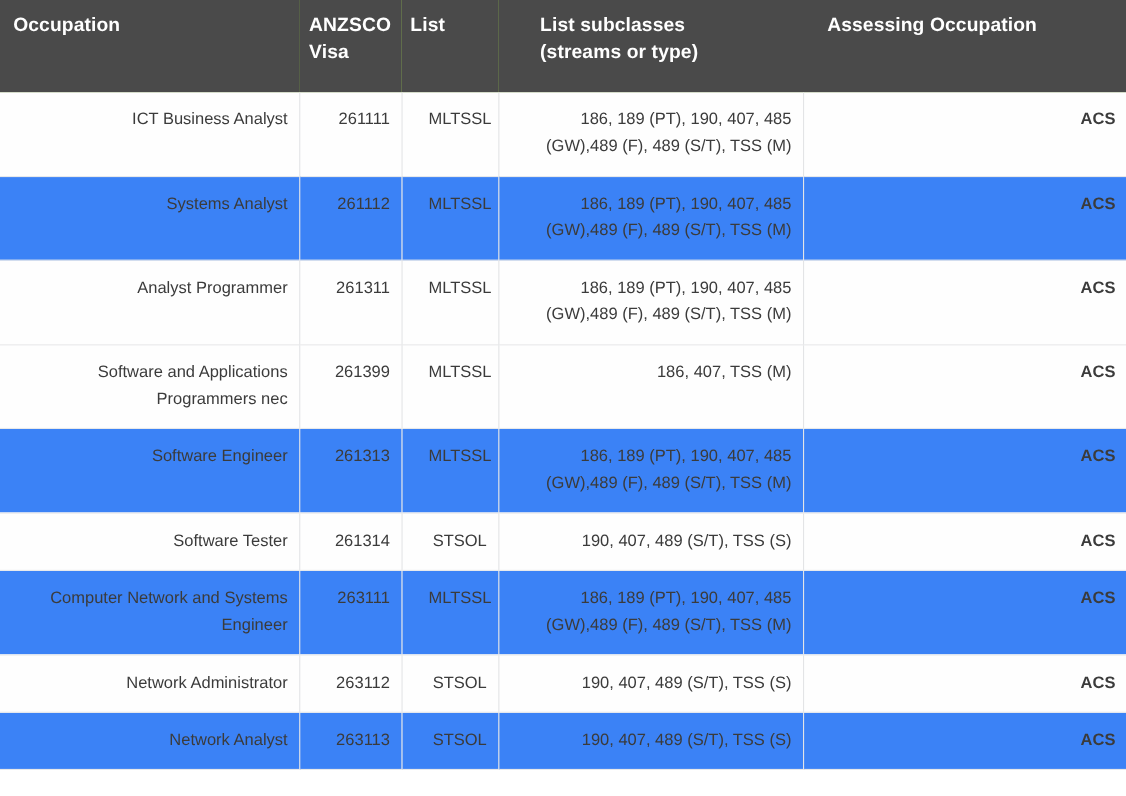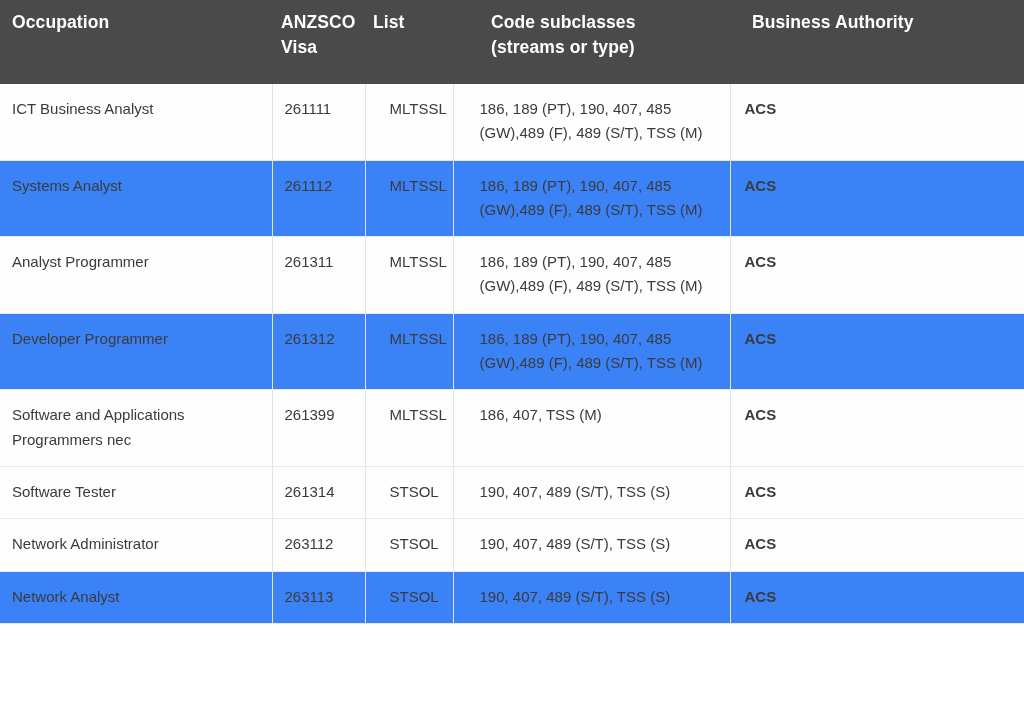--- a/index.html
+++ b/index.html
@@ -80,21 +80,21 @@
     background: #fefefe;
   }
 
   td.cell-occupation { padding-left: 12px; }
   td.cell-code       { padding-left: 12px; margin-top: 32px; }
   td.cell-list       { padding-left: 24px; }
   td.cell-visa       { padding-left: 26px; }
   td.cell-authority  { padding-left: 14px; }
 
   
-  tbody tr > td { height: auto; }
+  tbody tr > td { height: auto; text-align: right; }
 </style>
 </head>
 <body>
 
 <div id="table-root">
 
   <table class="skills-table">
     <colgroup>
       <col class="c-occupation">
       <col class="c-code">
@@ -109,25 +109,25 @@
           <span>Occupation</span>
         </th>
         <th class="th-code">
           <span>ANZSCO</span><br>
           <span>Visa</span>
         </th>
         <th class="th-list">
           <span>List</span>
         </th>
         <th class="th-visa">
-          <span>Code subclasses</span><br>
+          <span>List subclasses</span><br>
           <span>(streams or type)</span>
         </th>
         <th class="th-authority">
-          <span>Business Authority</span>
+          <span>Assessing Occupation</span>
         </th>
       </tr>
     </thead>
 
     <tbody id="table-body">
         <tr class="row-odd">
           <td class="cell-occupation">ICT Business Analyst</td>
           <td class="cell-code">261111</td>
           <td class="cell-list">MLTSSL</td>
           <td class="cell-visa">186, 189 (PT), 190, 407, 485 (GW),489 (F), 489 (S/T), TSS (M)</td>
@@ -140,39 +140,46 @@
           <td class="cell-visa">186, 189 (PT), 190, 407, 485 (GW),489 (F), 489 (S/T), TSS (M)</td>
           <td class="cell-authority">ACS</td>
         </tr>
         <tr class="row-odd">
           <td class="cell-occupation">Analyst Programmer</td>
           <td class="cell-code">261311</td>
           <td class="cell-list">MLTSSL</td>
           <td class="cell-visa">186, 189 (PT), 190, 407, 485 (GW),489 (F), 489 (S/T), TSS (M)</td>
           <td class="cell-authority">ACS</td>
         </tr>
-        <tr class="row-even">
-          <td class="cell-occupation">Developer Programmer</td>
-          <td class="cell-code">261312</td>
-          <td class="cell-list">MLTSSL</td>
-          <td class="cell-visa">186, 189 (PT), 190, 407, 485 (GW),489 (F), 489 (S/T), TSS (M)</td>
-          <td class="cell-authority">ACS</td>
-        </tr>
         <tr class="row-odd">
           <td class="cell-occupation">Software and Applications Programmers nec</td>
           <td class="cell-code">261399</td>
           <td class="cell-list">MLTSSL</td>
           <td class="cell-visa">186, 407, TSS (M)</td>
           <td class="cell-authority">ACS</td>
         </tr>
+        <tr class="row-even">
+          <td class="cell-occupation">Software Engineer</td>
+          <td class="cell-code">261313</td>
+          <td class="cell-list">MLTSSL</td>
+          <td class="cell-visa">186, 189 (PT), 190, 407, 485 (GW),489 (F), 489 (S/T), TSS (M)</td>
+          <td class="cell-authority">ACS</td>
+        </tr>
         <tr class="row-odd">
           <td class="cell-occupation">Software Tester</td>
           <td class="cell-code">261314</td>
           <td class="cell-list">STSOL</td>
           <td class="cell-visa">190, 407, 489 (S/T), TSS (S)</td>
+          <td class="cell-authority">ACS</td>
+        </tr>
+        <tr class="row-even">
+          <td class="cell-occupation">Computer Network and Systems Engineer</td>
+          <td class="cell-code">263111</td>
+          <td class="cell-list">MLTSSL</td>
+          <td class="cell-visa">186, 189 (PT), 190, 407, 485 (GW),489 (F), 489 (S/T), TSS (M)</td>
           <td class="cell-authority">ACS</td>
         </tr>
         <tr class="row-odd">
           <td class="cell-occupation">Network Administrator</td>
           <td class="cell-code">263112</td>
           <td class="cell-list">STSOL</td>
           <td class="cell-visa">190, 407, 489 (S/T), TSS (S)</td>
           <td class="cell-authority">ACS</td>
         </tr>
         <tr class="row-even">

